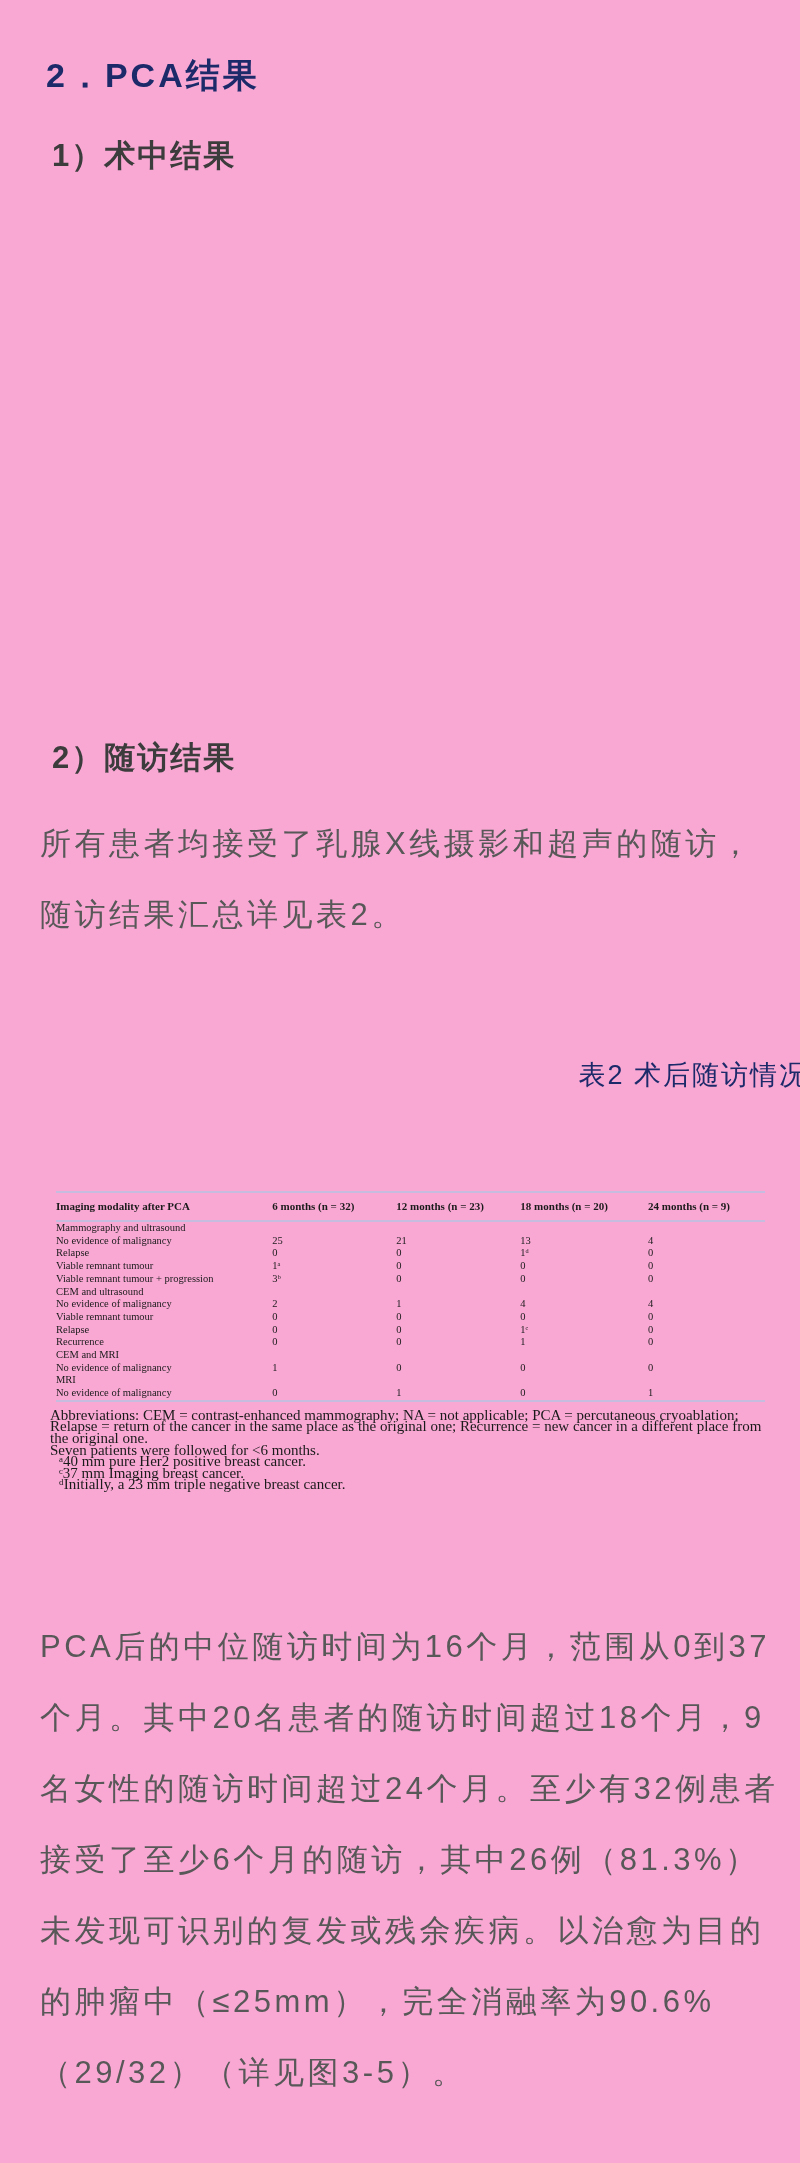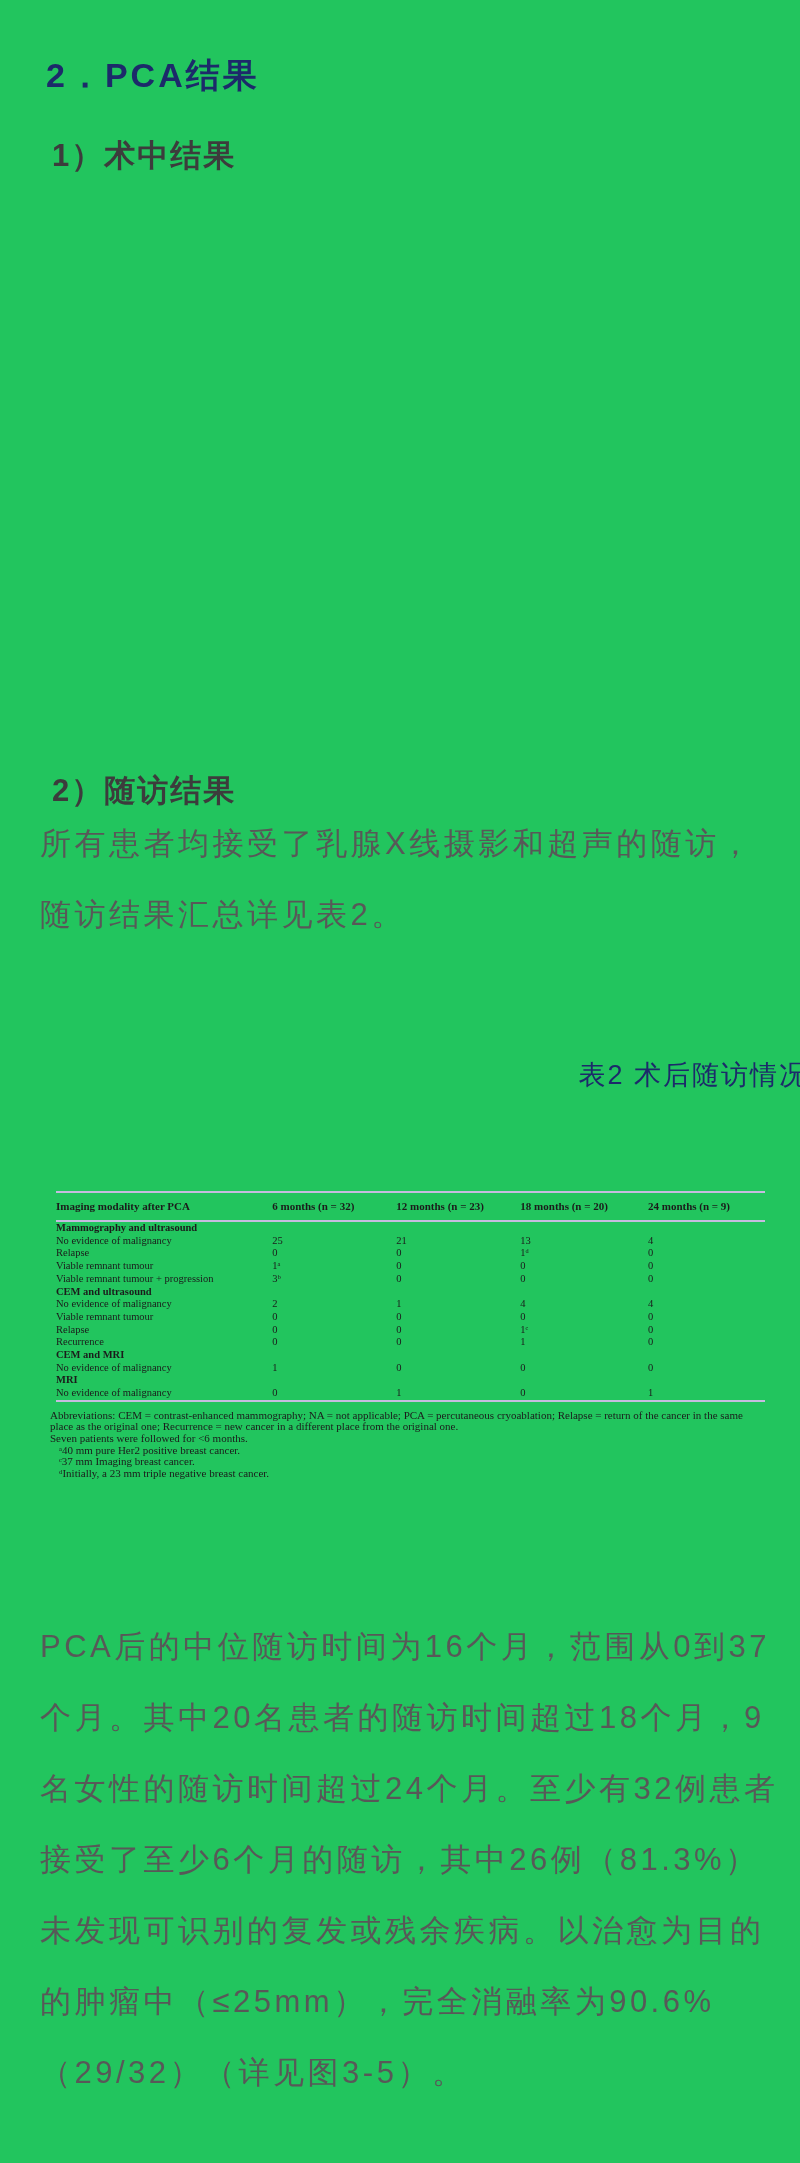--- a/index.html
+++ b/index.html
@@ -1,28 +1,28 @@
 <!DOCTYPE html>
 <html><head>
 <meta charset="utf-8">
 <style>
   html,body{margin:0;padding:0;background:#ffffff;}
   body{width:800px;height:2163px;position:relative;font-family:"Liberation Sans",sans-serif;}
-  .page{position:absolute;inset:0;background:#22c55e;overflow:hidden;}
+  .page{position:absolute;inset:0;background:#f9a8d4;overflow:hidden;}
 
   .section-heading{
     position:absolute;left:46px;top:57px;margin:0;
     font-size:34px;font-weight:700;color:#1c2a6a;letter-spacing:3px;line-height:1.1;
   }
   .subheading{
     position:absolute;left:40px;margin:12px;
     font-size:31px;font-weight:700;color:#3c3c3c;letter-spacing:2px;line-height:1.15;
   }
   #sub1-heading{top:126px;}
-  #sub2-heading{top:761px;}
+  #sub2-heading{top:728px;}
 
   .para{
     position:absolute;left:40px;width:724px;margin:0;
     color:#585858;font-size:31px;line-height:71px;letter-spacing:3.5px;
   }
   #para1{top:180px;}
   #para2{top:808px;}
   #para3{top:1611px;}
   .para .line{white-space:nowrap;}
 
@@ -37,23 +37,23 @@
   }
   .tbl .rule{height:2px;background:#c5bcdf;}
   .thead{
     display:grid;grid-template-columns:30.5% 17.5% 17.5% 18% 16.5%;
     font-weight:700;font-size:11px;padding:7px 0 7px 0;line-height:13px;
   }
   #table-body .trow{
     display:grid;grid-template-columns:30.5% 17.5% 17.5% 18% 16.5%;
     font-size:10.5px;line-height:12.7px;
   }
-  #table-body .trow.section{font-weight:700;gap:39px;}
+  #table-body .trow.section{font-weight:400;gap:39px;}
   .footnotes{
-    margin:8px 0 0 -6px;font-size:11px;line-height:11.6px;color:#1b1b1b;
+    margin:8px 0 0 -6px;font-size:15px;line-height:11.6px;color:#1b1b1b;
   }
   .footnotes .line{max-width:715px;}
   .footnotes .line:nth-child(n+3){padding-left:9px;}
 </style>
 </head>
 <body>
 
 <div class="page">
 
   <h1 class="section-heading">2．PCA结果</h1>

